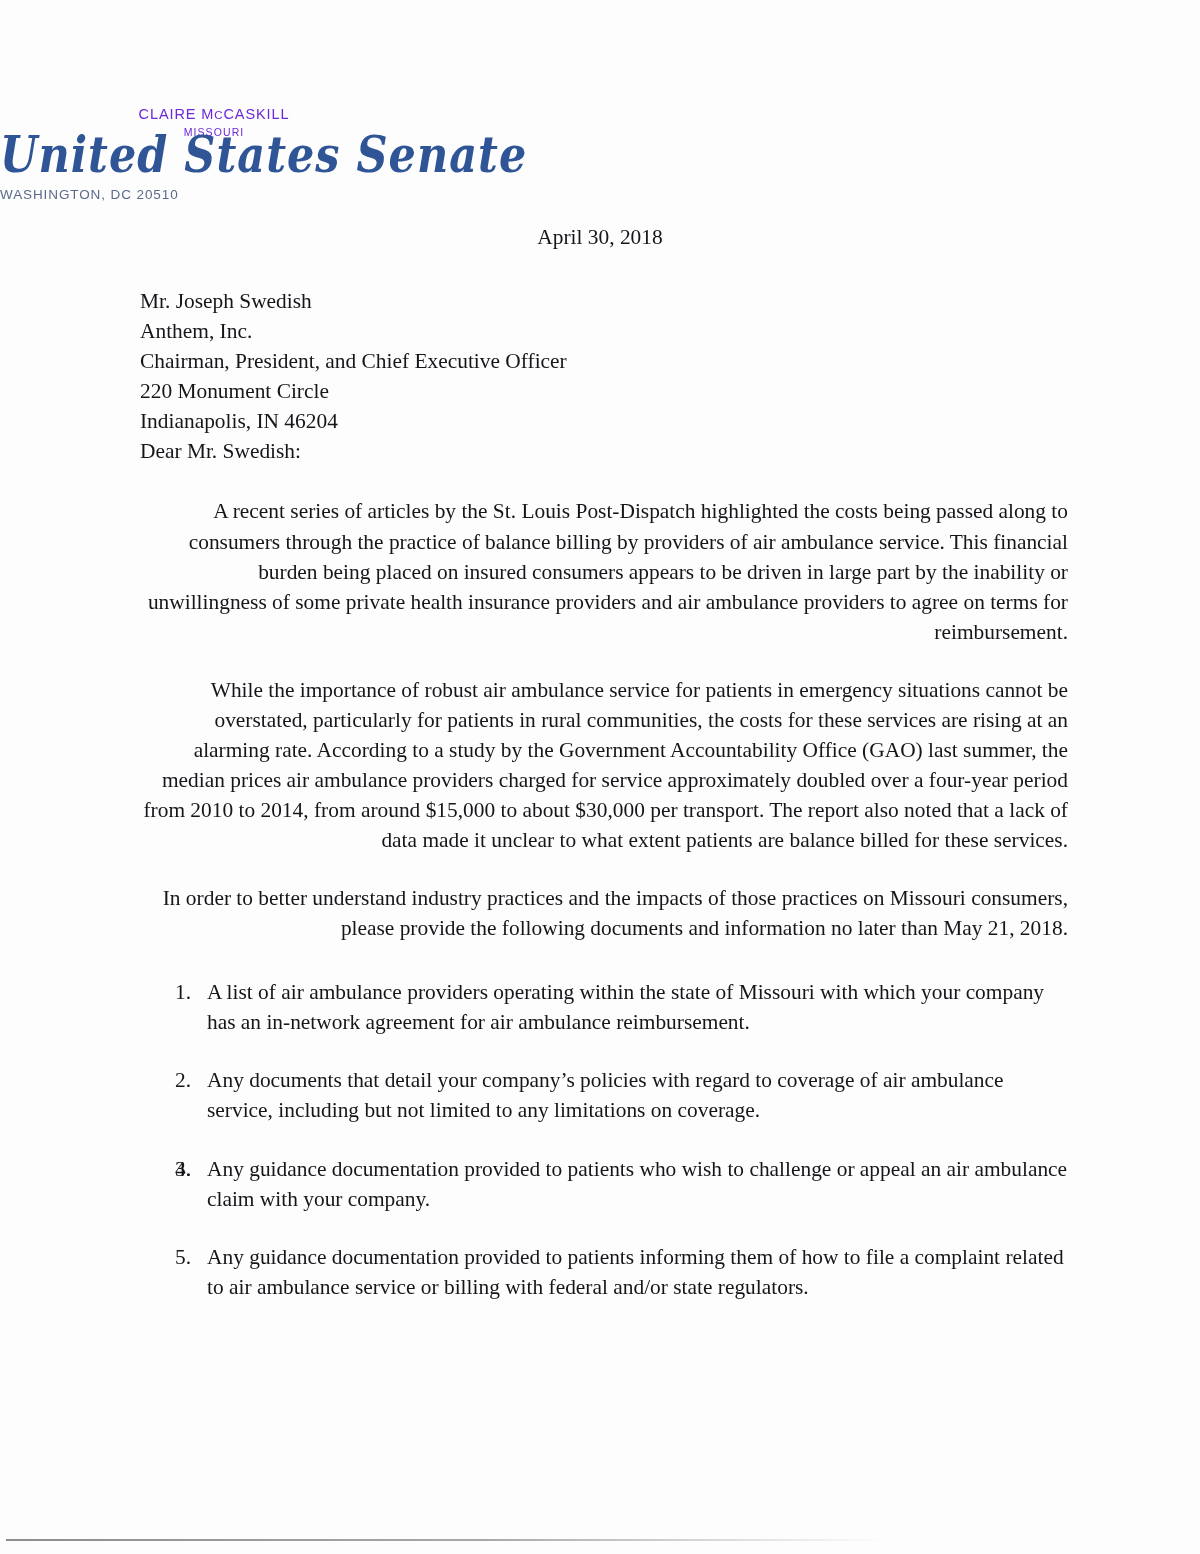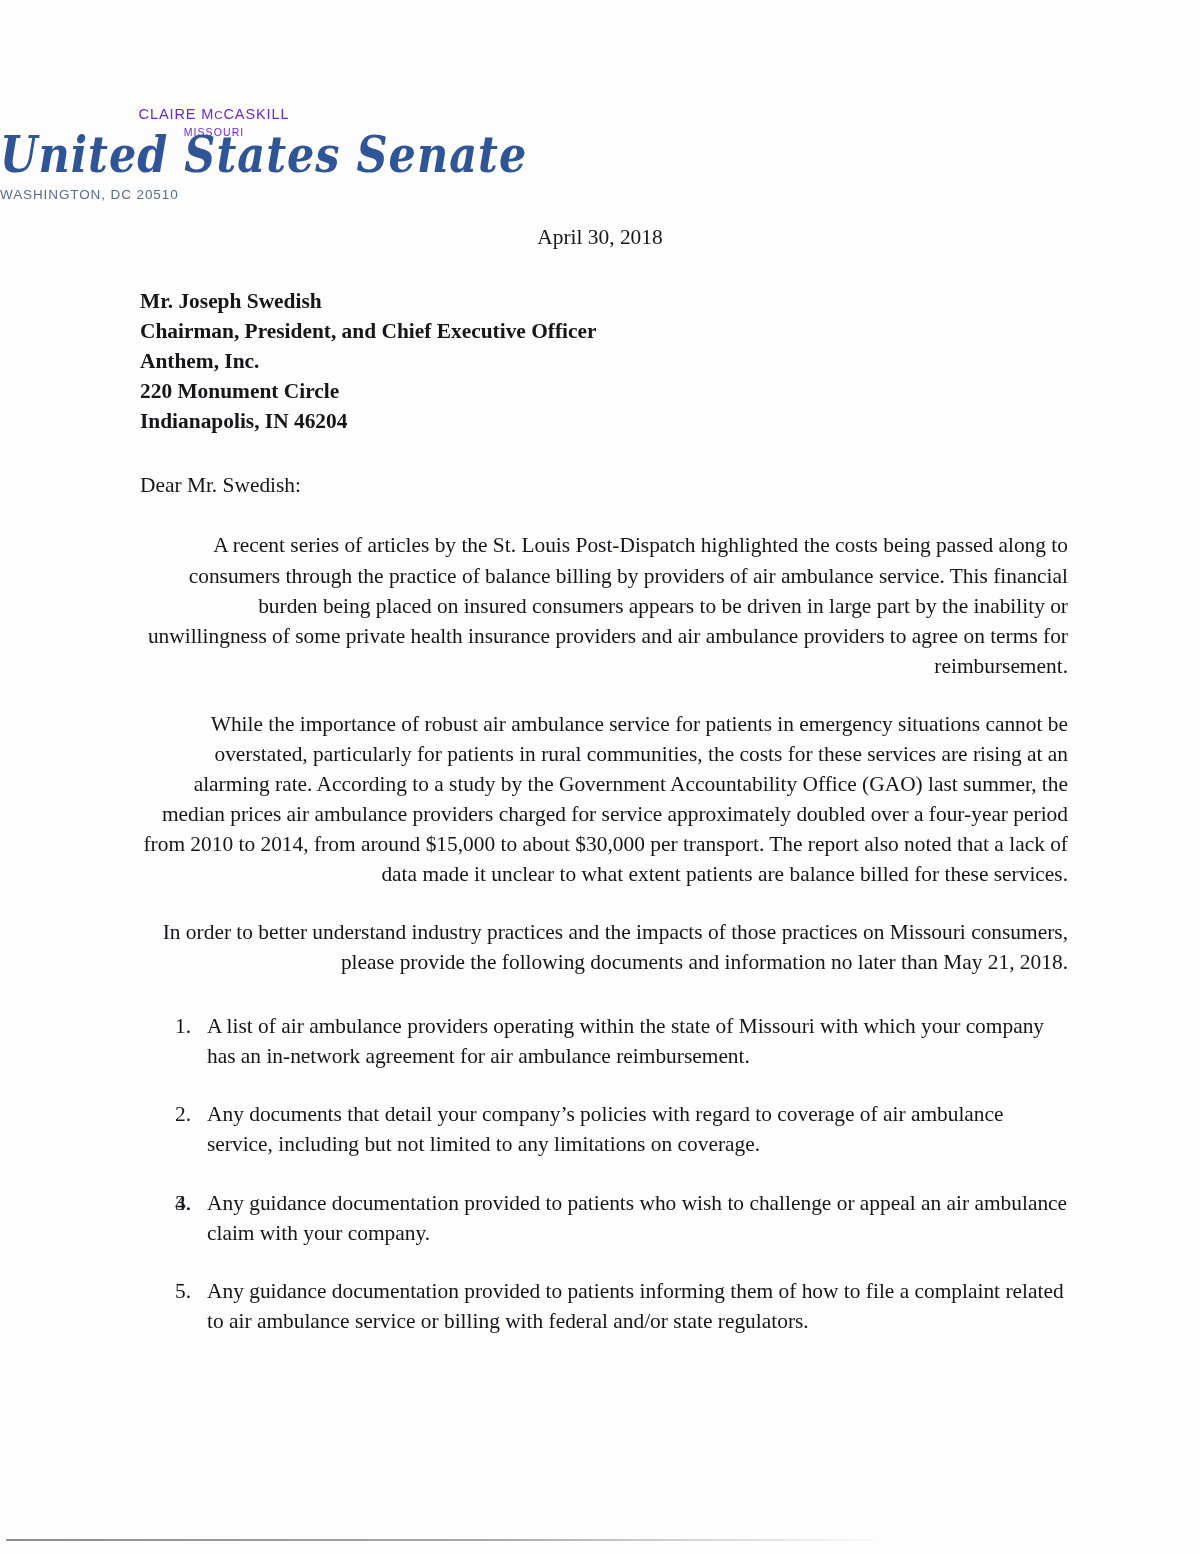--- a/index.html
+++ b/index.html
@@ -80,22 +80,20 @@
     font-size: 21.4px;
     line-height: 1.405;
   }
   .date-line {
     text-align: center;
     margin-left: -140px;
     width: 1200px;
     margin-bottom: 34px;
   }
   .address-block {
-    margin-bottom: 34px;
-    font-weight: bold;
   }
   .address-block div {
     white-space: nowrap;
   }
   .salutation {
     margin-bottom: 30px;
   }
   .para {
     margin: 0 0 28px 0;
     text-align: right;
@@ -149,22 +147,22 @@
     <div class="senate-title">United States Senate</div>
     <div class="senate-location">WASHINGTON, DC 20510</div>
   </div>
 
   <div class="body-block">
 
     <div class="date-line">April 30, 2018</div>
 
     <div class="address-block">
       <div>Mr. Joseph Swedish</div>
+      <div>Anthem, Inc.</div>
       <div>Chairman, President, and Chief Executive Officer</div>
-      <div>Anthem, Inc.</div>
       <div>220 Monument Circle</div>
       <div>Indianapolis, IN 46204</div>
     </div>
 
     <div class="salutation">Dear Mr. Swedish:</div>
 
     <p class="para">A recent series of articles by the St. Louis Post-Dispatch highlighted the costs being passed along to consumers through the practice of balance billing by providers of air ambulance service. This financial burden being placed on insured consumers appears to be driven in large part by the inability or unwillingness of some private health insurance providers and air ambulance providers to agree on terms for reimbursement.</p>
     <p class="para">While the importance of robust air ambulance service for patients in emergency situations cannot be overstated, particularly for patients in rural communities, the costs for these services are rising at an alarming rate. According to a study by the Government Accountability Office (GAO) last summer, the median prices air ambulance providers charged for service approximately doubled over a four-year period from 2010 to 2014, from around $15,000 to about $30,000 per transport. The report also noted that a lack of data made it unclear to what extent patients are balance billed for these services.</p>
     <p class="para">In order to better understand industry practices and the impacts of those practices on Missouri consumers, please provide the following documents and information no later than May 21, 2018.</p>
 

